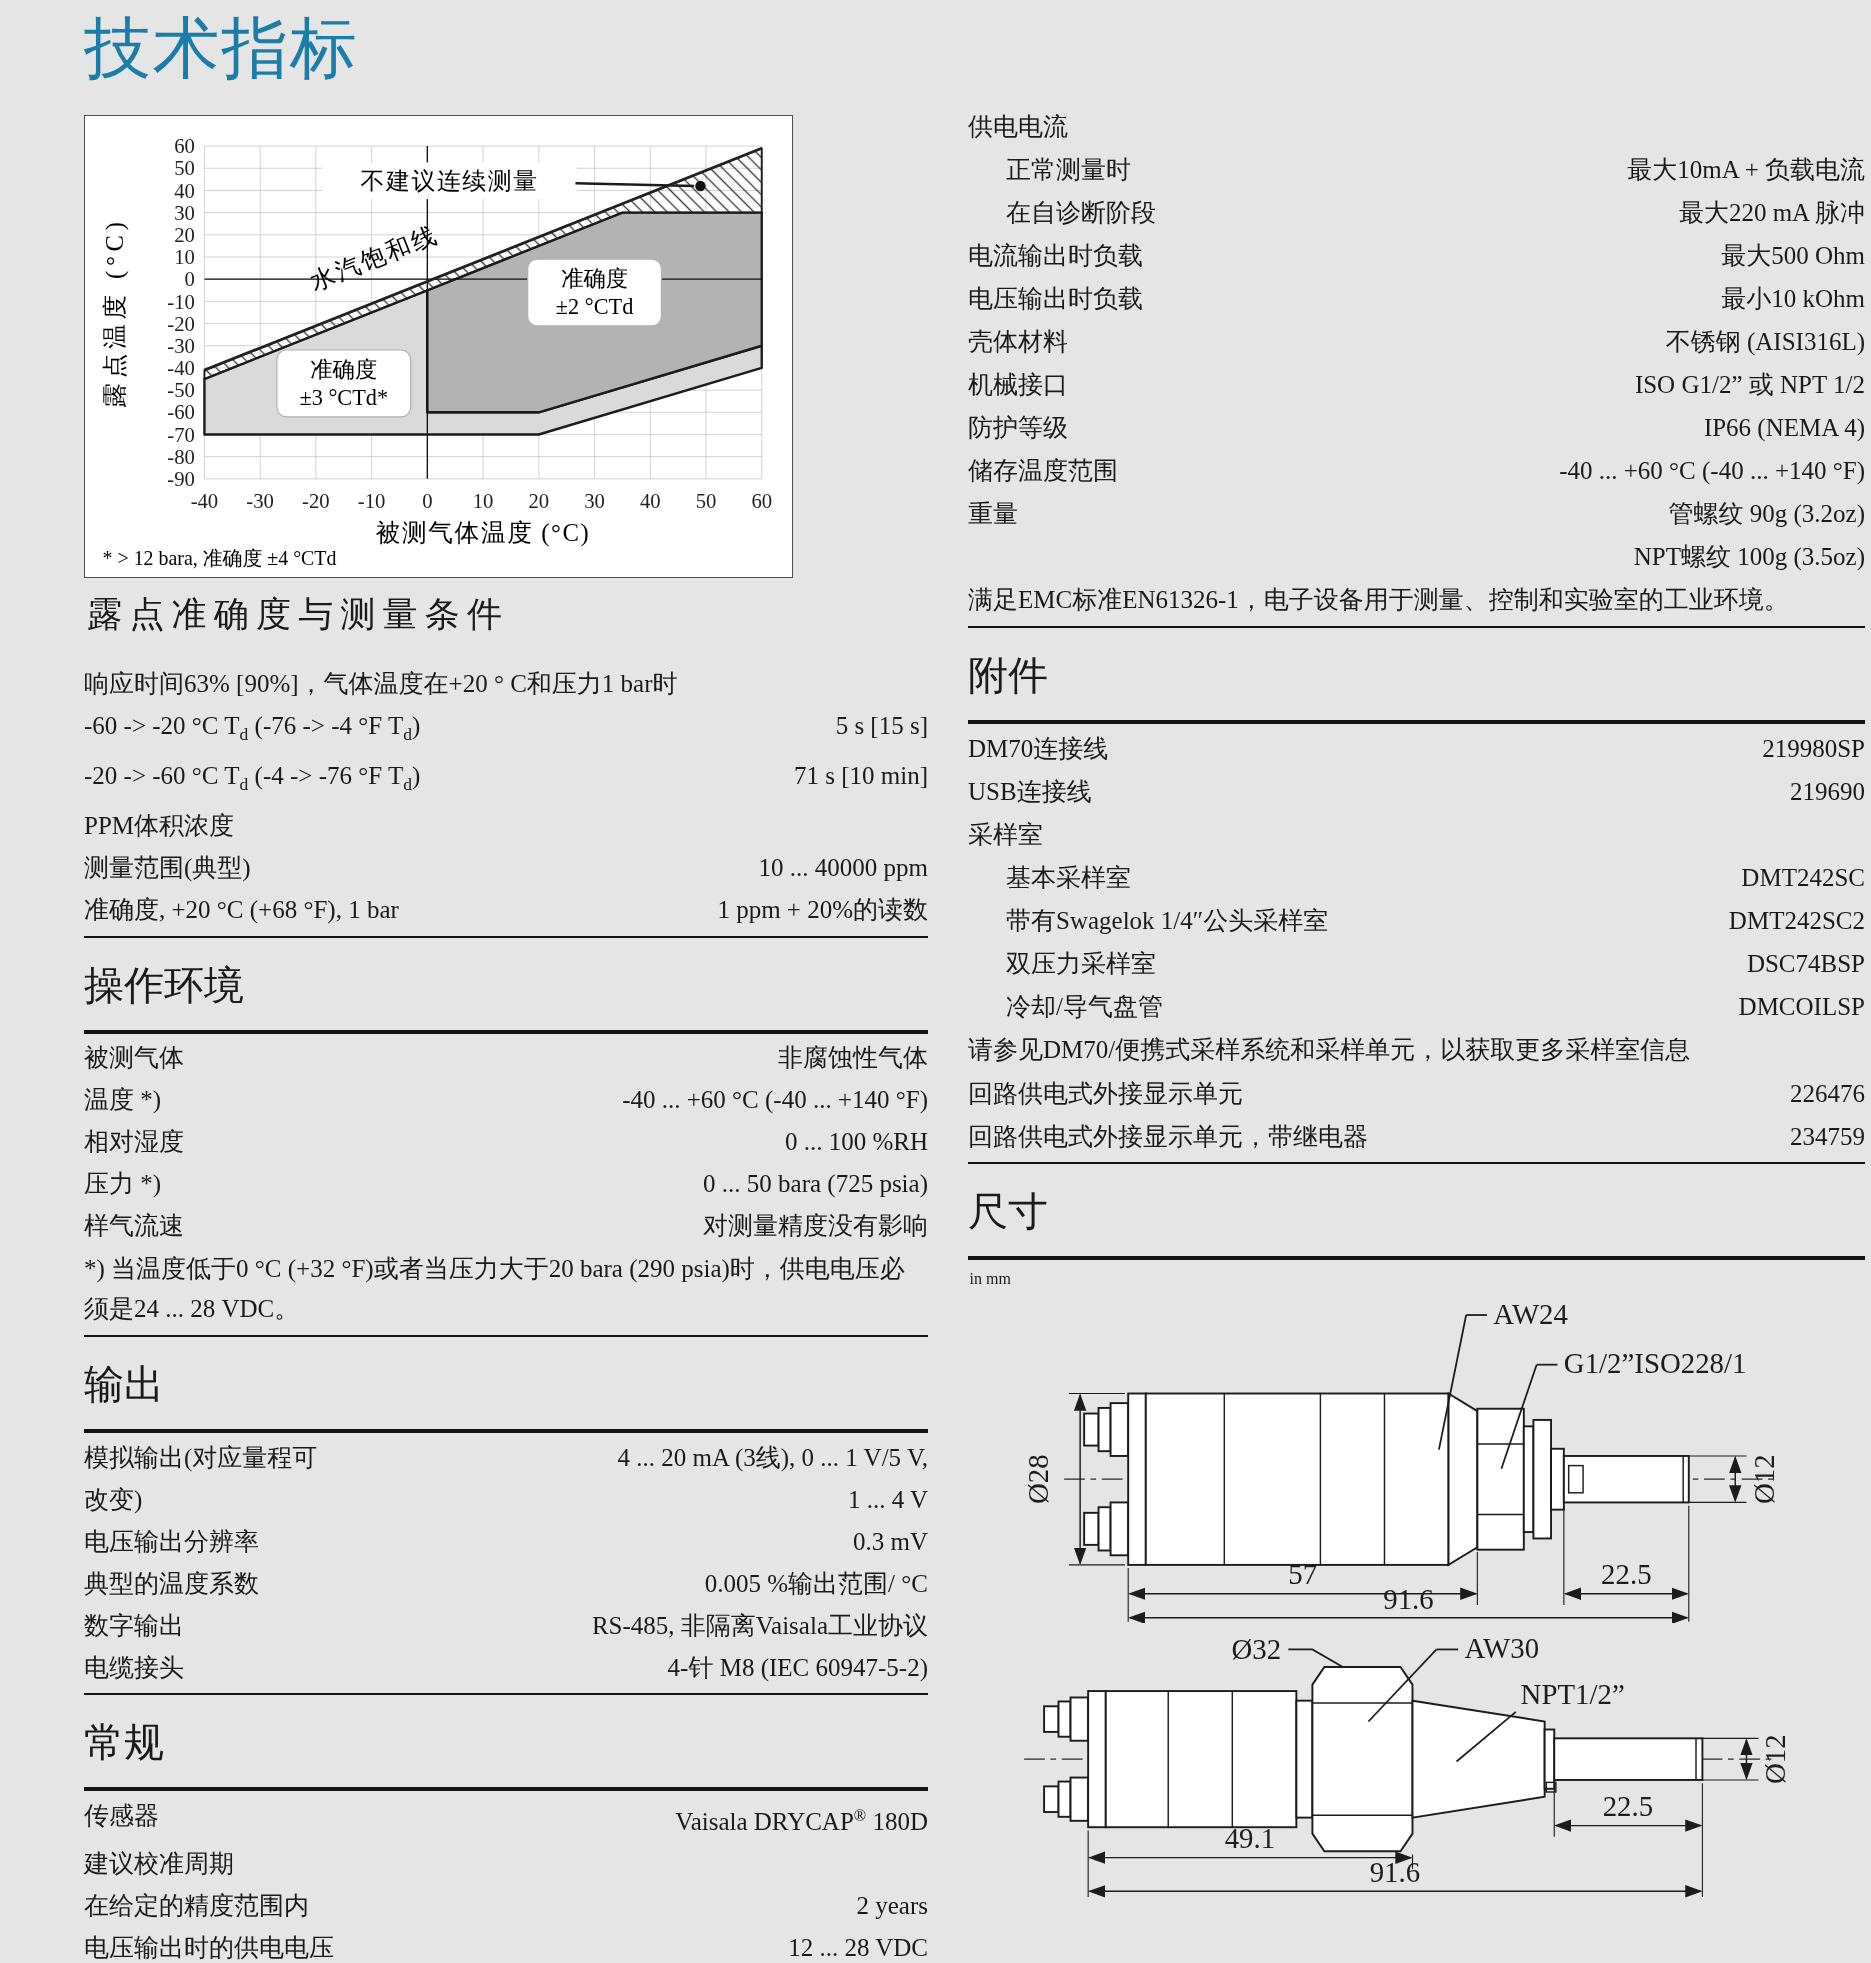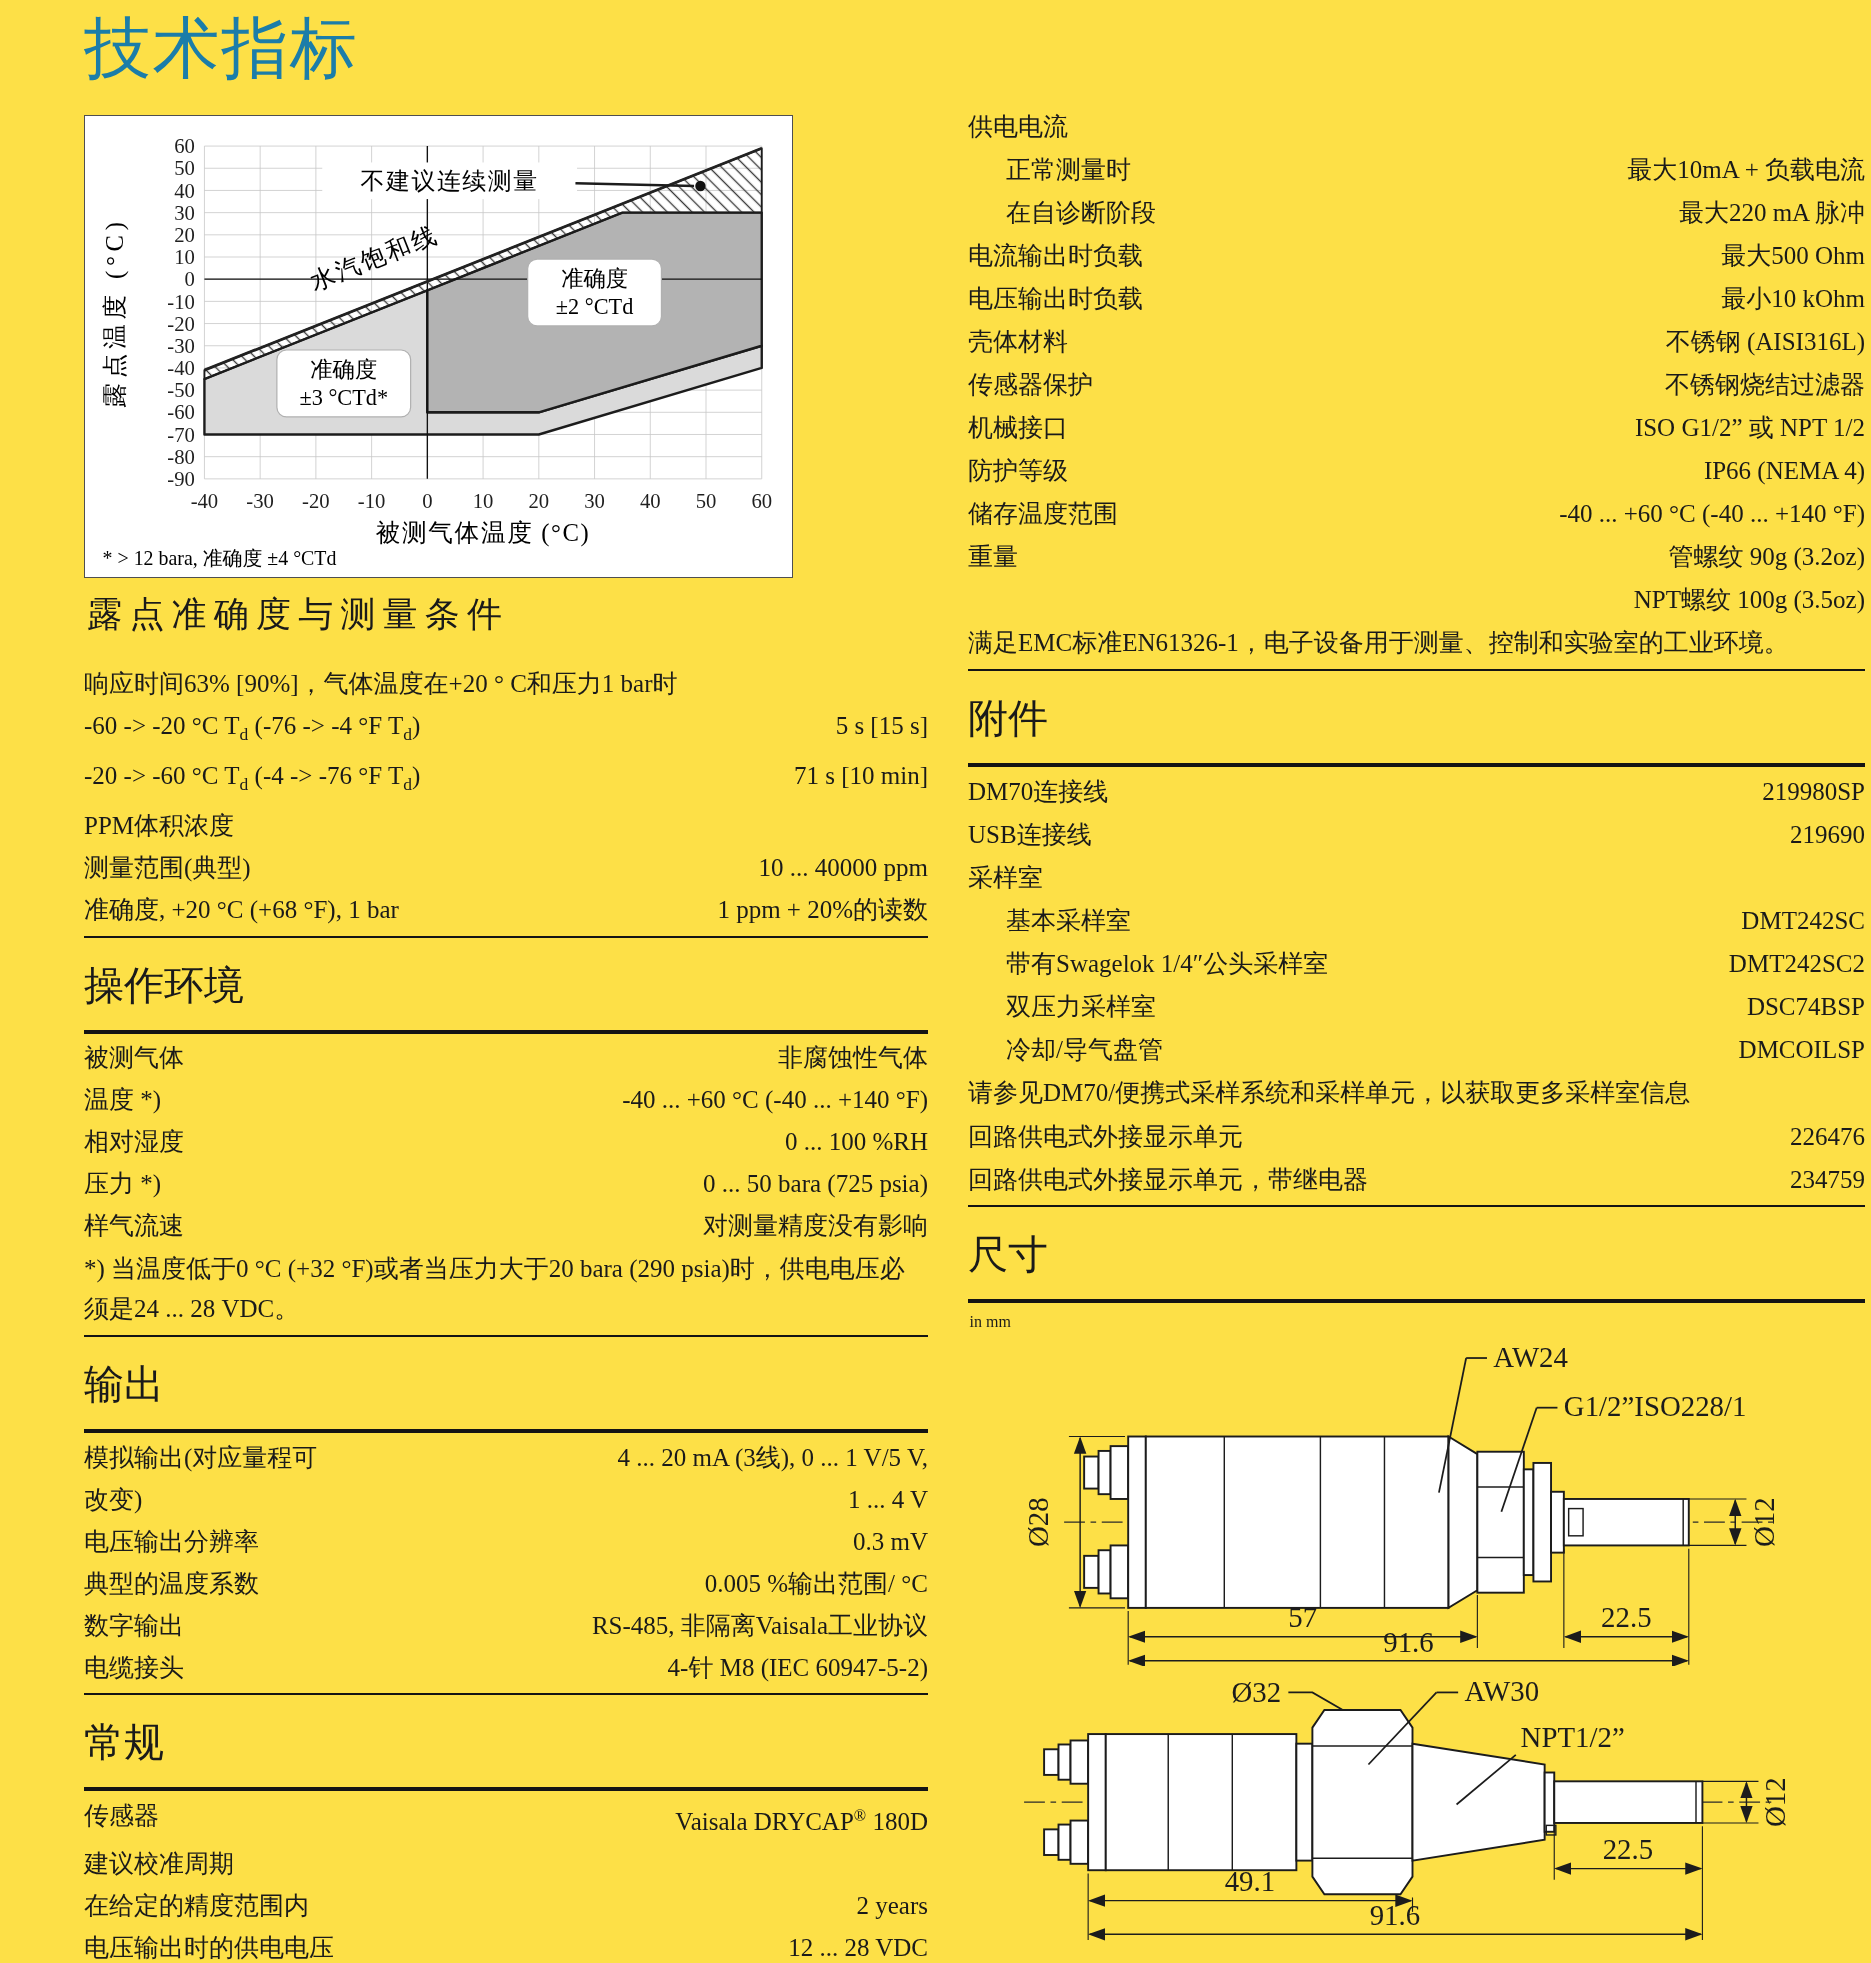--- a/index.html
+++ b/index.html
@@ -1,17 +1,17 @@
 <!DOCTYPE html>
 <html style="font-size:12.8px"><head>
 <meta charset="utf-8">
 <style>
   html,body{margin:0;padding:0;background:#ffffff;}
   body{width:1871px;height:1963px;font-family:"Liberation Serif","DejaVu Serif",serif;color:#1a1a1a;}
-  .page{position:relative;width:1871px;height:1963px;overflow:hidden;background:#fde047;}
+  .page{position:relative;width:1871px;height:1963px;overflow:hidden;background:#e5e5e5;}
   .col-left{position:absolute;left:84px;top:0;width:844px;}
   .col-right{position:absolute;left:968px;top:0;width:897px;}
   .doc-title{font-size:67px;line-height:1.05;color:#1b7da9;font-weight:normal;letter-spacing:1.6px;margin:12.8px 0 32px 0;}
   .figure-box{width:709px;border:1.6px solid #4f4f4f;box-sizing:border-box;background:#fff;padding:3.2px 0 0 0;}
   .figure-box svg{display:block;width:100%;height:auto;}
   .fig-caption{font-size:35px;letter-spacing:7.2px;margin:12.8px 0 0 3.2px;}
   .spec-section{margin-top:22.3px;}
   .spec-title{font-size:40px;line-height:1.2;padding-bottom:20px;border-bottom:4px solid #141414;margin-top:24px;}
   .spec-rows{border-bottom:2.4px solid #141414;padding:3.2px 0 4.8px 0;}
   .spec-rows.no-rule{border-bottom:none;}
@@ -263,24 +263,20 @@
           </div>
           <div class="specrow">
             <span class="lbl">电压输出时负载</span>
             <span class="val">最小10 kOhm</span>
           </div>
           <div class="specrow">
             <span class="lbl">壳体材料</span>
             <span class="val">不锈钢 (AISI316L)</span>
           </div>
           <div class="specrow">
-            <span class="lbl">传感器保护</span>
-            <span class="val">不锈钢烧结过滤器</span>
-          </div>
-          <div class="specrow">
             <span class="lbl">机械接口</span>
             <span class="val">ISO G1/2” 或 NPT 1/2</span>
           </div>
           <div class="specrow">
             <span class="lbl">防护等级</span>
             <span class="val">IP66 (NEMA 4)</span>
           </div>
           <div class="specrow">
             <span class="lbl">储存温度范围</span>
             <span class="val">-40 ... +60 °C (-40 ... +140 °F)</span>

